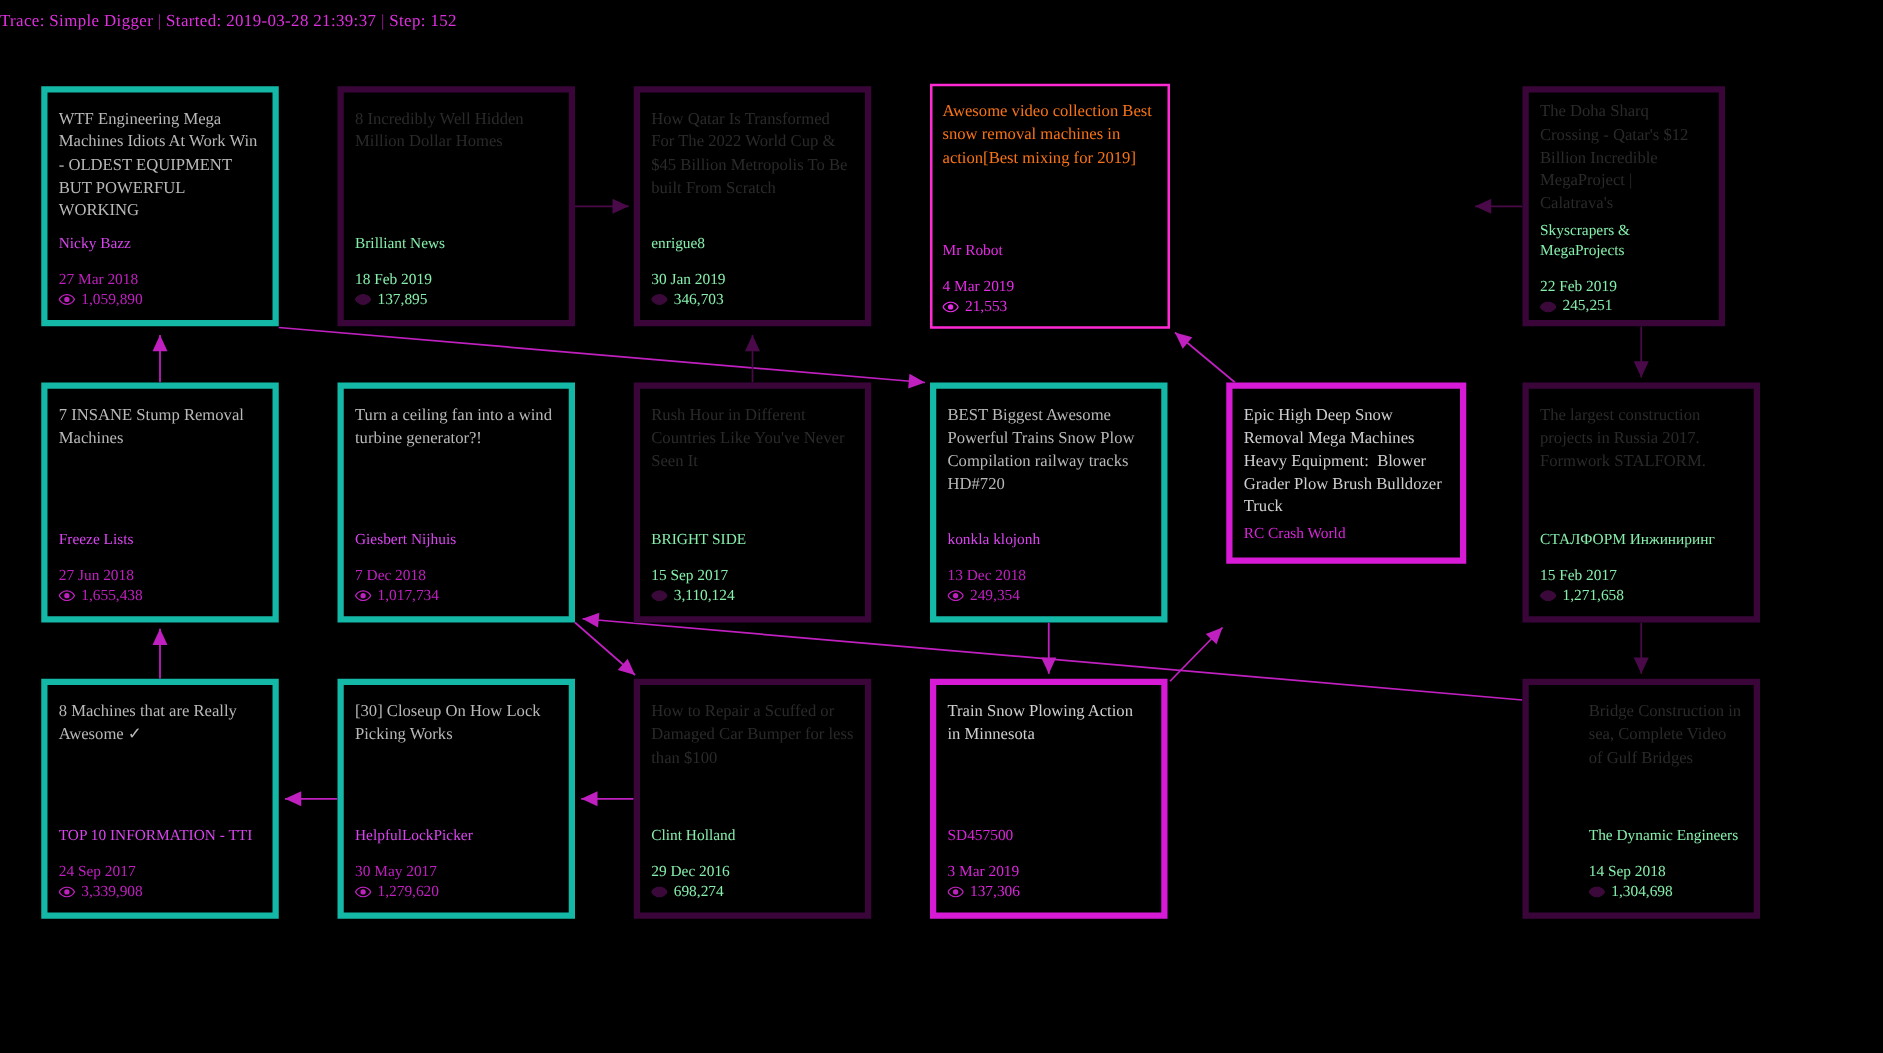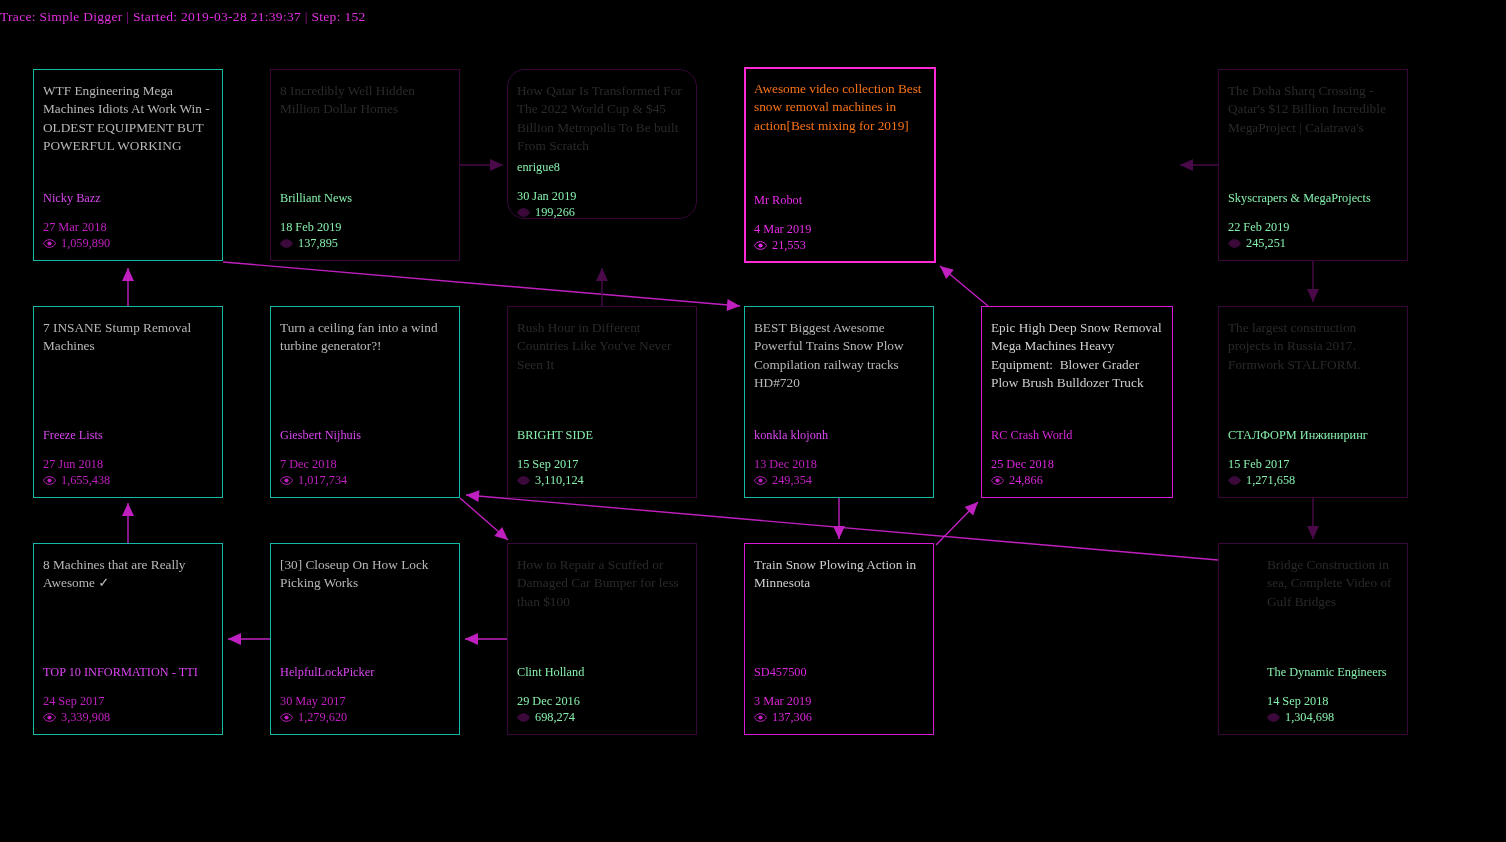--- a/index.html
+++ b/index.html
@@ -31,21 +31,21 @@
     position: absolute; left: 0; top: 0;
     width: 1506px; height: 842px;
     pointer-events: none;
     z-index: 1;
   }
 
   
   .card {
     position: absolute;
     z-index: 2;
-    border: 1px solid #14b8a6;
+    border: 5px solid #14b8a6;
     background: #000;
     padding: 12px 9px 9px 9px;
     display: flex;
     flex-direction: column;
     overflow: hidden;
   }
   .card .title {
     font-size: 13.3px;
     line-height: 18.3px;
     color: #b8b8b8;
@@ -194,47 +194,47 @@
         <div class="channel">Brilliant News</div>
         <div class="meta">18 Feb 2019</div>
         <div class="views">
           <svg class="eye" width="13" height="9" viewBox="0 0 13 9">
             <path d="M6.5 0.6C3.4 0.6 1.1 3 0.4 4.5c0.7 1.5 3 3.9 6.1 3.9s5.4-2.4 6.1-3.9C11.9 3 9.6 0.6 6.5 0.6z" fill="none" stroke="#3b0a3b" stroke-width="1"></path>
             <circle cx="6.5" cy="4.5" r="2.1" fill="#3b0a3b"></circle>
           </svg>
           <span>137,895</span>
         </div>
       </div>
-      <div class="card dim" style="left: 507px; top: 69px; width: 190px; height: 150px; border-radius: 18px;">
+      <div class="card dim" style="left: 507px; top: 69px; width: 190px; height: 192px;">
         <div class="title">How Qatar Is Transformed For The 2022 World Cup &amp; $45 Billion Metropolis To Be built From Scratch</div>
         <div class="spacer"></div>
         <div class="channel">enrigue8</div>
         <div class="meta">30 Jan 2019</div>
         <div class="views">
           <svg class="eye" width="13" height="9" viewBox="0 0 13 9">
             <path d="M6.5 0.6C3.4 0.6 1.1 3 0.4 4.5c0.7 1.5 3 3.9 6.1 3.9s5.4-2.4 6.1-3.9C11.9 3 9.6 0.6 6.5 0.6z" fill="none" stroke="#3b0a3b" stroke-width="1"></path>
             <circle cx="6.5" cy="4.5" r="2.1" fill="#3b0a3b"></circle>
           </svg>
-          <span>199,266</span>
+          <span>346,703</span>
         </div>
       </div>
       <div class="card active" style="left: 744px; top: 67px; width: 192px; height: 196px;">
         <div class="title">Awesome video collection Best snow removal machines in action[Best mixing for 2019]</div>
         <div class="spacer"></div>
         <div class="channel">Mr Robot</div>
         <div class="meta">4 Mar 2019</div>
         <div class="views">
           <svg class="eye" width="13" height="9" viewBox="0 0 13 9">
             <path d="M6.5 0.6C3.4 0.6 1.1 3 0.4 4.5c0.7 1.5 3 3.9 6.1 3.9s5.4-2.4 6.1-3.9C11.9 3 9.6 0.6 6.5 0.6z" fill="none" stroke="#e62ce6" stroke-width="1"></path>
             <circle cx="6.5" cy="4.5" r="2.1" fill="#e62ce6"></circle>
           </svg>
           <span>21,553</span>
         </div>
       </div>
-      <div class="card dim" style="left: 1218px; top: 69px; width: 190px; height: 192px;">
+      <div class="card dim" style="left: 1218px; top: 69px; width: 162px; height: 192px; justify-content: center;">
         <div class="title">The Doha Sharq Crossing - Qatar's $12 Billion Incredible MegaProject | Calatrava's</div>
         <div class="spacer"></div>
         <div class="channel">Skyscrapers &amp; MegaProjects</div>
         <div class="meta">22 Feb 2019</div>
         <div class="views">
           <svg class="eye" width="13" height="9" viewBox="0 0 13 9">
             <path d="M6.5 0.6C3.4 0.6 1.1 3 0.4 4.5c0.7 1.5 3 3.9 6.1 3.9s5.4-2.4 6.1-3.9C11.9 3 9.6 0.6 6.5 0.6z" fill="none" stroke="#3b0a3b" stroke-width="1"></path>
             <circle cx="6.5" cy="4.5" r="2.1" fill="#3b0a3b"></circle>
           </svg>
           <span>245,251</span>
@@ -285,21 +285,21 @@
         <div class="channel">konkla klojonh</div>
         <div class="meta">13 Dec 2018</div>
         <div class="views">
           <svg class="eye" width="13" height="9" viewBox="0 0 13 9">
             <path d="M6.5 0.6C3.4 0.6 1.1 3 0.4 4.5c0.7 1.5 3 3.9 6.1 3.9s5.4-2.4 6.1-3.9C11.9 3 9.6 0.6 6.5 0.6z" fill="none" stroke="#c020c0" stroke-width="1"></path>
             <circle cx="6.5" cy="4.5" r="2.1" fill="#c020c0"></circle>
           </svg>
           <span>249,354</span>
         </div>
       </div>
-      <div class="card bright" style="left: 981px; top: 306px; width: 192px; height: 192px;">
+      <div class="card bright" style="left: 981px; top: 306px; width: 192px; height: 145px;">
         <div class="title">Epic High Deep Snow Removal Mega Machines Heavy Equipment:  Blower Grader Plow Brush Bulldozer Truck</div>
         <div class="spacer"></div>
         <div class="channel">RC Crash World</div>
         <div class="meta">25 Dec 2018</div>
         <div class="views">
           <svg class="eye" width="13" height="9" viewBox="0 0 13 9">
             <path d="M6.5 0.6C3.4 0.6 1.1 3 0.4 4.5c0.7 1.5 3 3.9 6.1 3.9s5.4-2.4 6.1-3.9C11.9 3 9.6 0.6 6.5 0.6z" fill="none" stroke="#c020c0" stroke-width="1"></path>
             <circle cx="6.5" cy="4.5" r="2.1" fill="#c020c0"></circle>
           </svg>
           <span>24,866</span>

